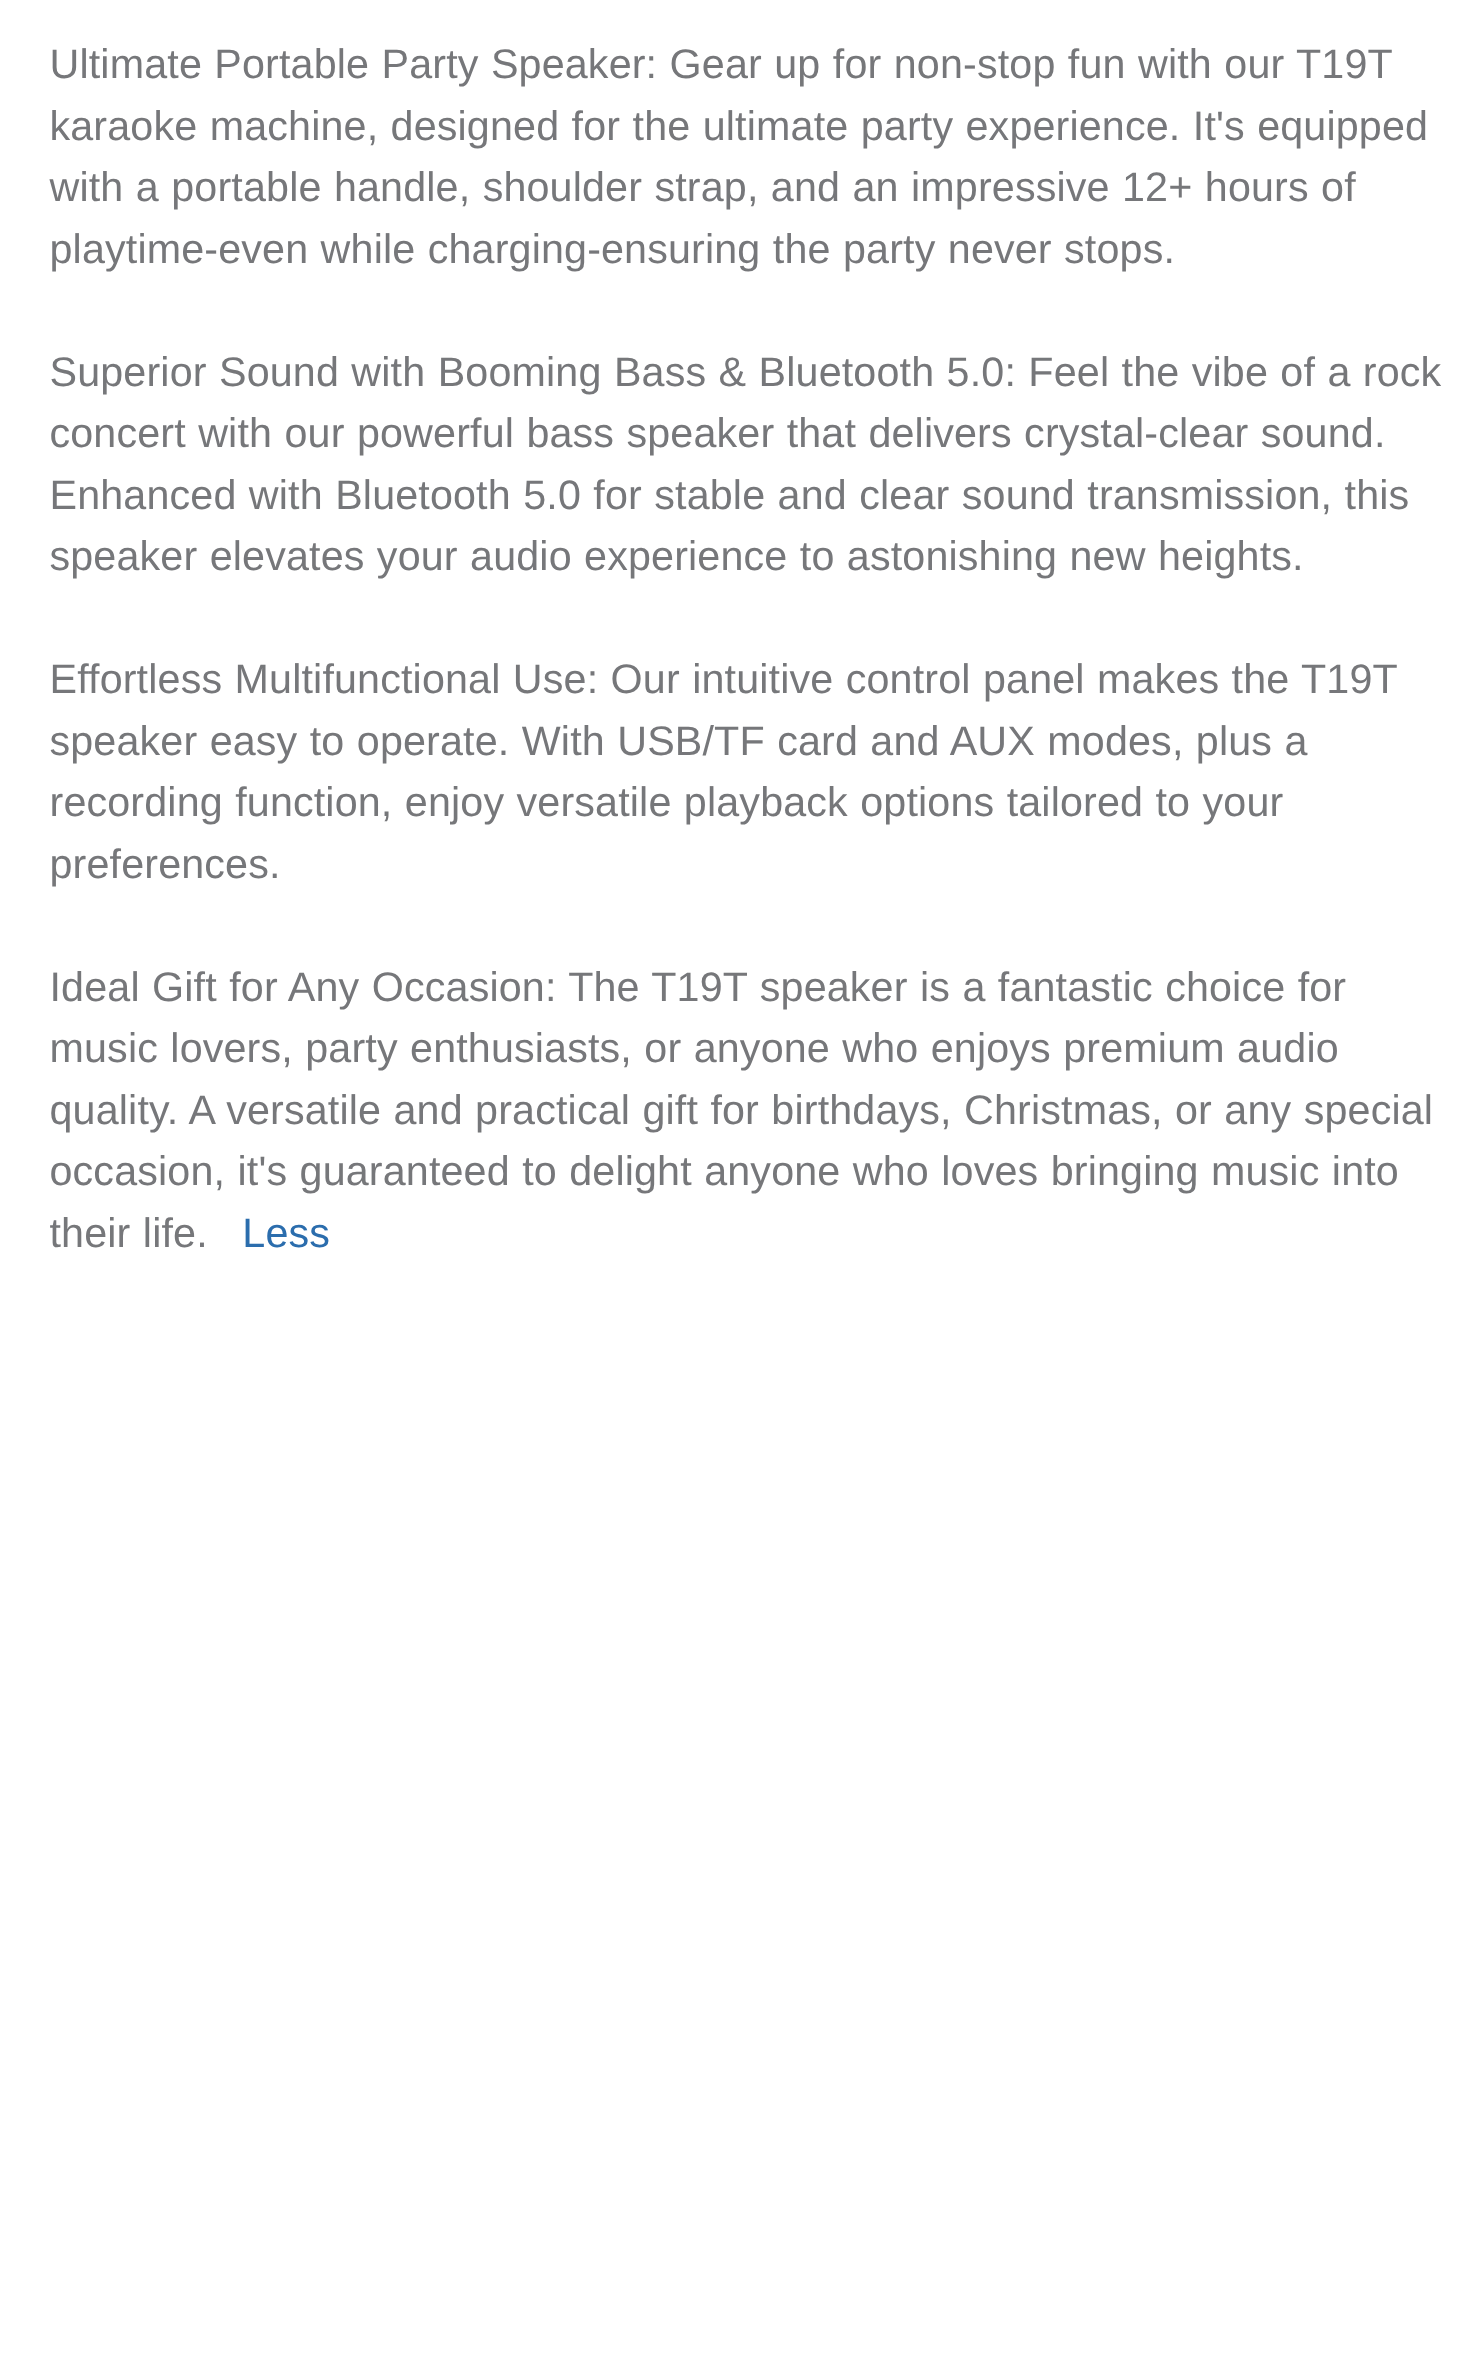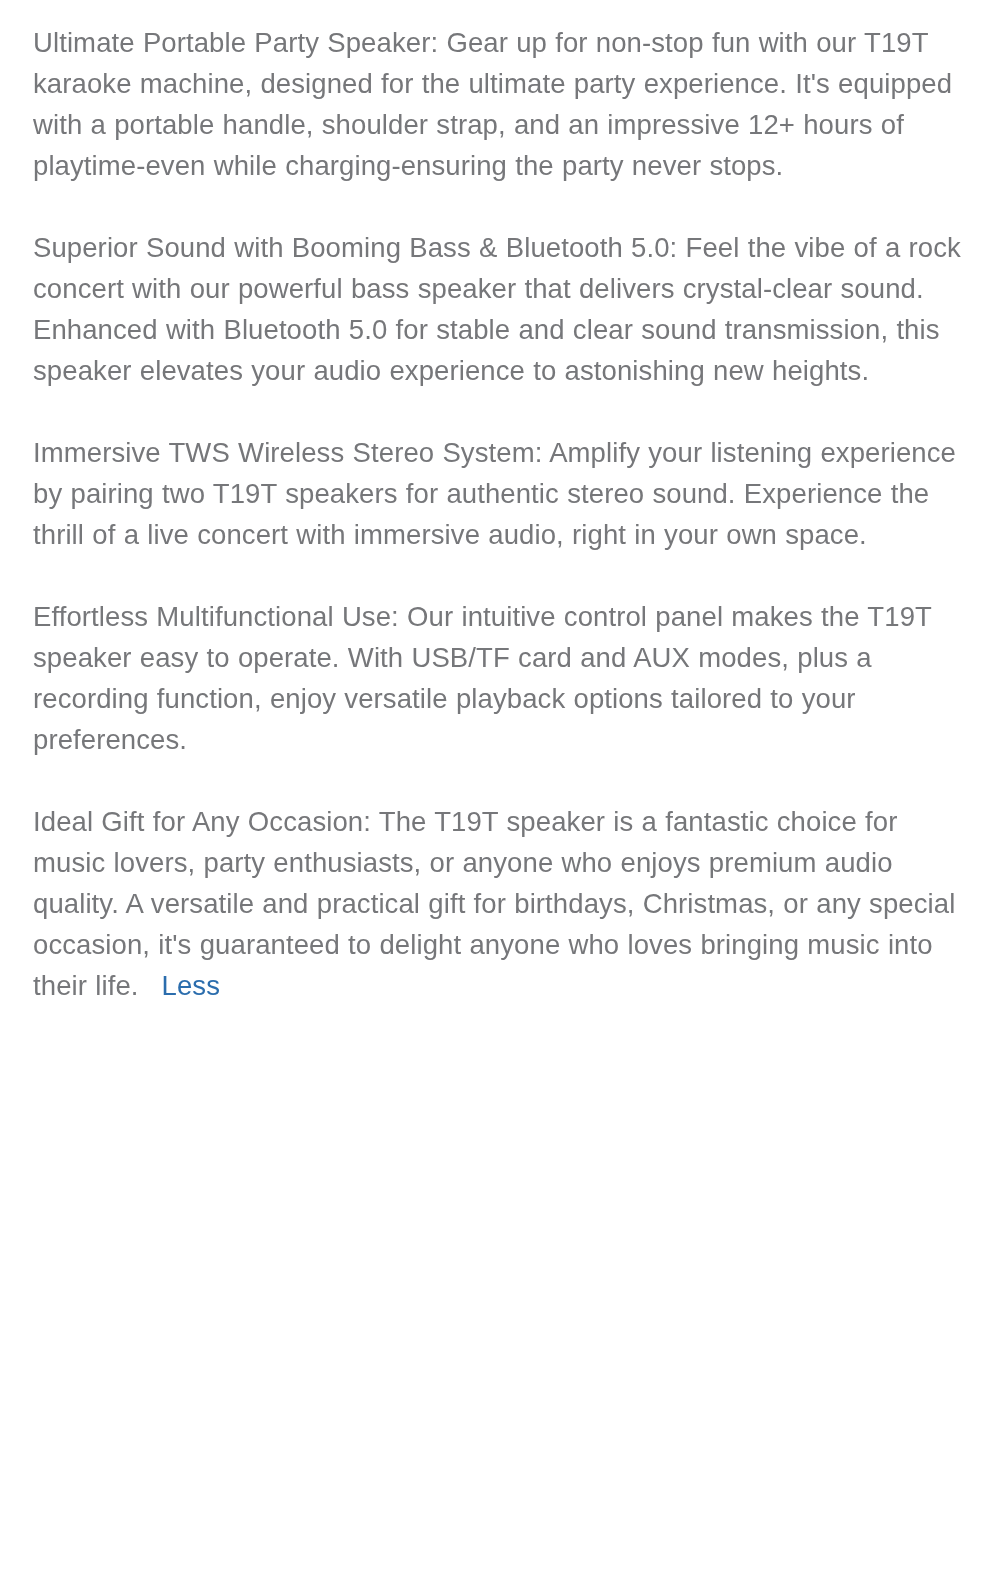--- a/index.html
+++ b/index.html
@@ -33,16 +33,15 @@
     cursor: pointer;
     margin-left: 23px;
   }
 </style>
 </head>
 <body>
 
 <div class="description-section">
   <p>Ultimate Portable Party Speaker: Gear up for non-stop fun with our T19T karaoke machine, designed for the ultimate party experience. It's equipped with a portable handle, shoulder strap, and an impressive 12+ hours of playtime-even while charging-ensuring the party never stops.</p>
   <p>Superior Sound with Booming Bass &amp; Bluetooth 5.0: Feel the vibe of a rock concert with our powerful bass speaker that delivers crystal-clear sound. Enhanced with Bluetooth 5.0 for stable and clear sound transmission, this speaker elevates your audio experience to astonishing new heights.</p>
-  <p>Immersive TWS Wireless Stereo System: Amplify your listening experience by pairing two T19T speakers for authentic stereo sound. Experience the thrill of a live concert with immersive audio, right in your own space.</p>
   <p>Effortless Multifunctional Use: Our intuitive control panel makes the T19T speaker easy to operate. With USB/TF card and AUX modes, plus a recording function, enjoy versatile playback options tailored to your preferences.</p>
   <p><span>Ideal Gift for Any Occasion: The T19T speaker is a fantastic choice for music lovers, party enthusiasts, or anyone who enjoys premium audio quality. A versatile and practical gift for birthdays, Christmas, or any special occasion, it's guaranteed to delight anyone who loves bringing music into their life.</span><a class="less-link">Less</a></p>
 </div>
 
 </body></html>

